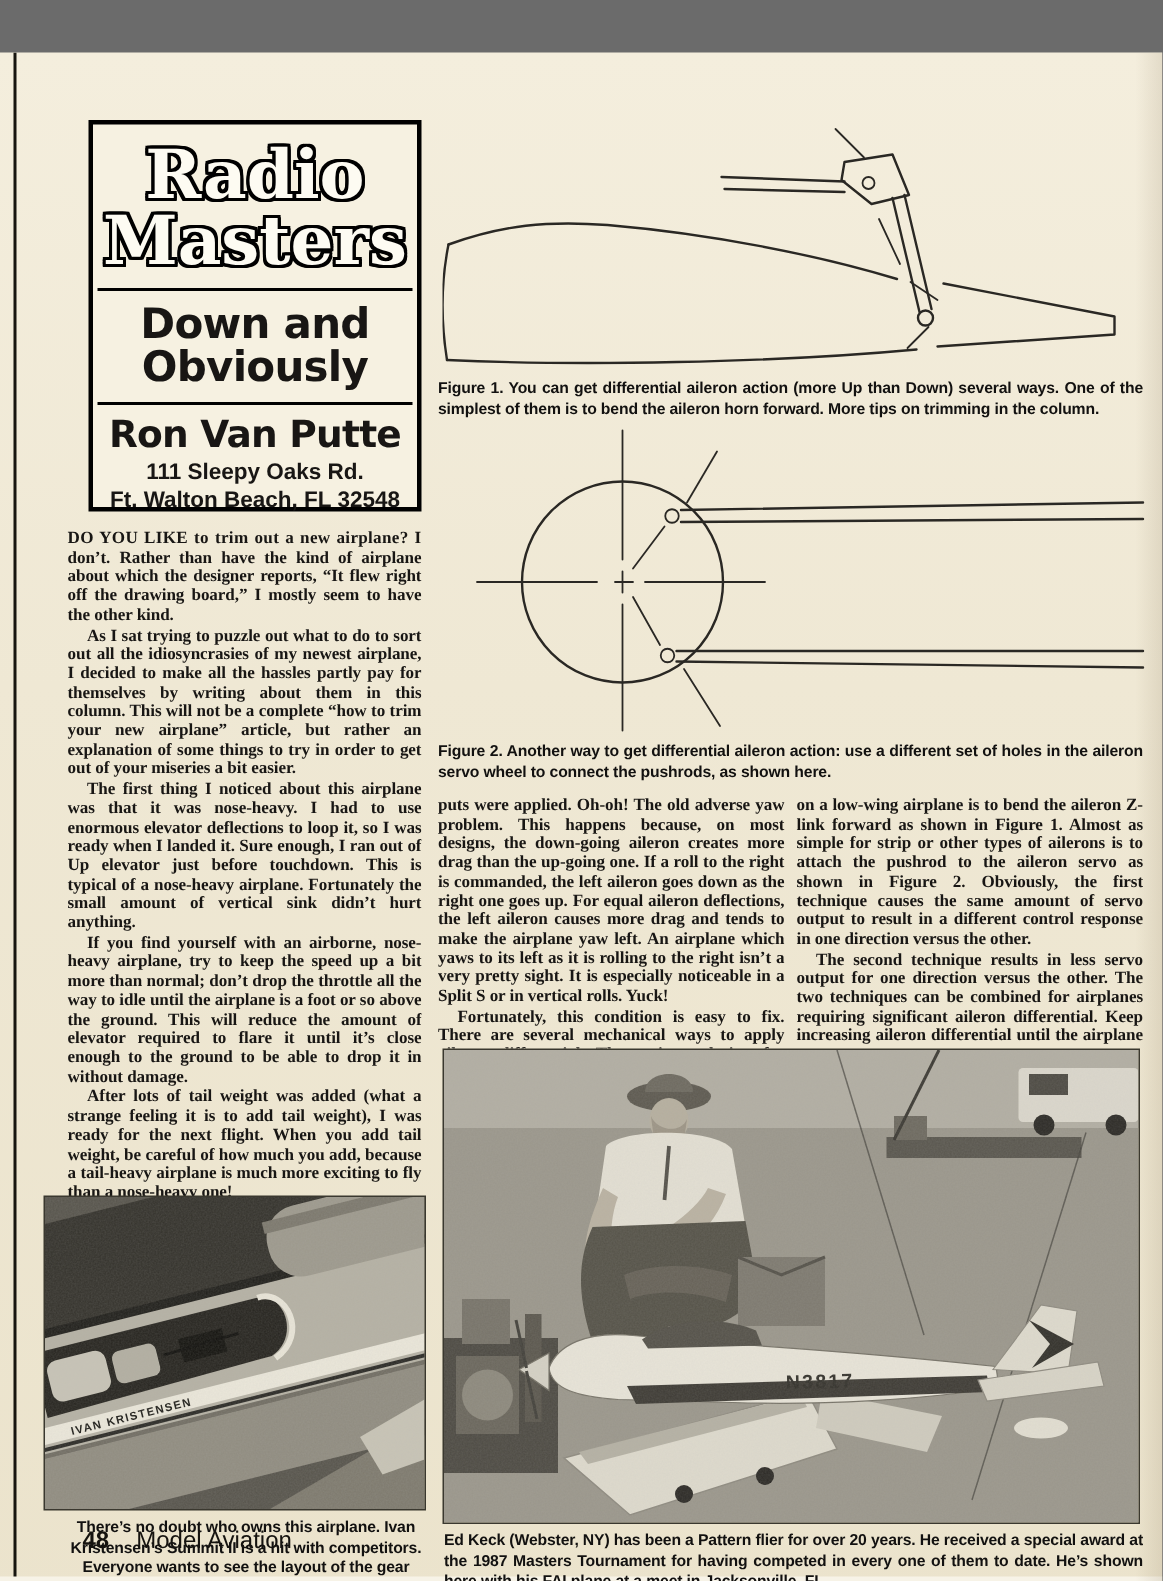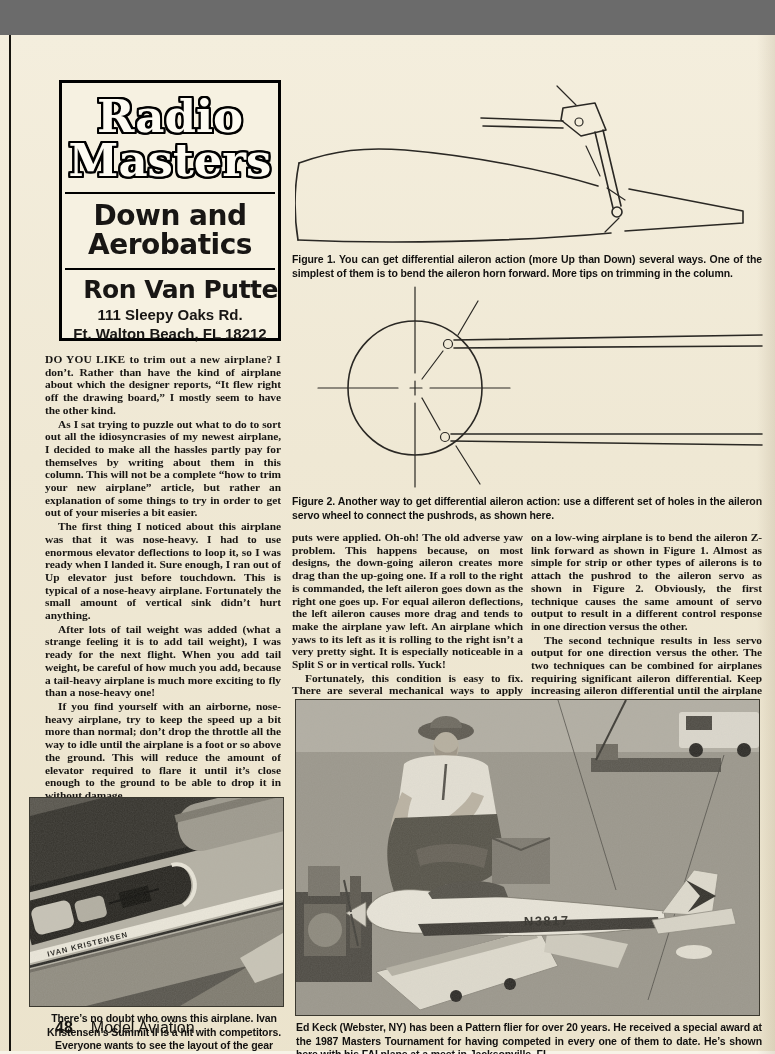--- a/index.html
+++ b/index.html
@@ -22,21 +22,21 @@
             background:#f6f1e1;box-sizing:border-box;text-align:center;}
   .mast-title{font-family:"DejaVu Serif",serif;font-weight:bold;font-size:45px;
               line-height:.98;padding-top:12px;color:#fdfbf2;
               text-shadow:-2px -2px 0 #000,-1px -2px 0 #000,0 -2px 0 #000,1px -2px 0 #000,2px -2px 0 #000,
                            2px -1px 0 #000,2px 0 0 #000,2px 1px 0 #000,2px 2px 0 #000,1px 2px 0 #000,
                            0 2px 0 #000,-1px 2px 0 #000,-2px 2px 0 #000,-2px 1px 0 #000,-2px 0 0 #000,-2px -1px 0 #000;}
   .mast-rule{border:none;border-top:2px solid #000;margin:9px 3px 0 3px;}
   .mast-sub{font-family:"DejaVu Sans",sans-serif;font-weight:bold;font-size:28px;
             line-height:1.04;padding-top:7px;letter-spacing:-.5px;}
   .mast-author{font-family:"DejaVu Sans",sans-serif;font-weight:bold;font-size:25px;
-               letter-spacing:-.5px;padding-top:5px;text-align:right;}
+               letter-spacing:-.5px;padding-top:5px;}
   .mast-addr{font-family:"Liberation Sans",sans-serif;font-weight:bold;font-size:15px;
              line-height:1.25;padding-top:2px;}
 
   
   svg{display:block;}
   .fig-line{stroke:#2a2824;stroke-width:1.6;fill:none;stroke-linecap:round;stroke-linejoin:round;}
   .fig-thin{stroke:#2a2824;stroke-width:1.2;fill:none;stroke-linecap:round;}
 
   
   .caption{font-family:"Liberation Sans",sans-serif;font-weight:bold;font-size:10.5px;
@@ -66,27 +66,27 @@
   <div id="footer-strip" class="abs"></div>
 
   <div id="masthead" class="abs">
     <div class="mast-title">
       <div>Radio</div>
       <div>Masters</div>
     </div>
     <hr class="mast-rule">
     <div class="mast-sub">
       <div>Down and</div>
-      <div>Aerobatics</div>
+      <div>Obviously</div>
     </div>
     <hr class="mast-rule">
     <div class="mast-author">Ron Van Putte</div>
     <div class="mast-addr">
       <div>111 Sleepy Oaks Rd.</div>
-      <div>Ft. Walton Beach, FL 18212</div>
+      <div>Ft. Walton Beach, FL 32548</div>
     </div>
   </div>
 
   <svg class="abs" style="left:295px;top:25px;" width="466" height="190" viewBox="0 0 466 190">
     <path class="fig-line" d="M4,103 C40,90 70,87 110,90 C180,96 250,110 303,126"></path>
     <path class="fig-line" d="M3,180 C90,184 220,182 316,173"></path>
     <path class="fig-line" d="M4,103 C-1,128 -1,155 3,180"></path>
     <path class="fig-line" d="M334,129 L448,151 L448,163 L330,171"></path>
     <path class="fig-thin" d="M312,128 L330,140 M310,172 L324,158"></path>
     <path class="fig-line" d="M186,58 L268,61 M188,66 L268,68"></path>
@@ -112,22 +112,22 @@
     <path class="fig-thin" d="M146,163 L170,201"></path>
     <path class="fig-line" d="M144,57 L452,52 M144,65 L452,63"></path>
     <path class="fig-line" d="M141,151 L452,151 M141,158 L452,162"></path>
   </svg>
   <div class="caption abs" style="left:292px;top:460px;width:470px;height:31px;">Figure 2. Another way to get differential aileron action: use a different set of holes in the aileron servo wheel to connect the pushrods, as shown here.</div>
 
   <div class="col lead abs" style="left:45px;top:318px;width:236px;height:456px;">
       <p>DO YOU LIKE to trim out a new airplane? I don’t. Rather than have the kind of airplane about which the designer reports, “It flew right off the drawing board,” I mostly seem to have the other kind.</p>
       <p>As I sat trying to puzzle out what to do to sort out all the idiosyncrasies of my newest airplane, I decided to make all the hassles partly pay for themselves by writing about them in this column. This will not be a complete “how to trim your new airplane” article, but rather an explanation of some things to try in order to get out of your miseries a bit easier.</p>
       <p>The first thing I noticed about this airplane was that it was nose-heavy. I had to use enormous elevator deflections to loop it, so I was ready when I landed it. Sure enough, I ran out of Up elevator just before touchdown. This is typical of a nose-heavy airplane. Fortunately the small amount of vertical sink didn’t hurt anything.</p>
+      <p>If you find yourself with an airborne, nose-heavy airplane, try to keep the speed up a bit more than normal; don’t drop the throttle all the way to idle until the airplane is a foot or so above the ground. This will reduce the amount of elevator required to flare it until it’s close enough to the ground to be able to drop it in without damage.</p>
       <p>After lots of tail weight was added (what a strange feeling it is to add tail weight), I was ready for the next flight. When you add tail weight, be careful of how much you add, because a tail-heavy airplane is much more exciting to fly than a nose-heavy one!</p>
-      <p>If you find yourself with an airborne, nose-heavy airplane, try to keep the speed up a bit more than normal; don’t drop the throttle all the way to idle until the airplane is a foot or so above the ground. This will reduce the amount of elevator required to flare it until it’s close enough to the ground to be able to drop it in without damage.</p>
     </div>
   <div class="col abs" style="left:292px;top:496px;width:231px;height:168px;">
       <p>puts were applied. Oh-oh! The old adverse yaw problem. This happens because, on most designs, the down-going aileron creates more drag than the up-going one. If a roll to the right is commanded, the left aileron goes down as the right one goes up. For equal aileron deflections, the left aileron causes more drag and tends to make the airplane yaw left. An airplane which yaws to its left as it is rolling to the right isn’t a very pretty sight. It is especially noticeable in a Split S or in vertical rolls. Yuck!</p>
       <p>Fortunately, this condition is easy to fix. There are several mechanical ways to apply aileron differential. The easiest solution for strip ailerons</p>
     </div>
   <div class="col abs" style="left:531px;top:496px;width:231px;height:166px;">
       <p>on a low-wing airplane is to bend the aileron Z-link forward as shown in Figure 1. Almost as simple for strip or other types of ailerons is to attach the pushrod to the aileron servo as shown in Figure 2. Obviously, the first technique causes the same amount of servo output to result in a different control response in one direction versus the other.</p>
       <p>The second technique results in less servo output for one direction versus the other. The two techniques can be combined for airplanes requiring significant aileron differential. Keep increasing aileron differential until the airplane stops yawing to the left as you attempt to roll it to the</p>
     </div>
 

